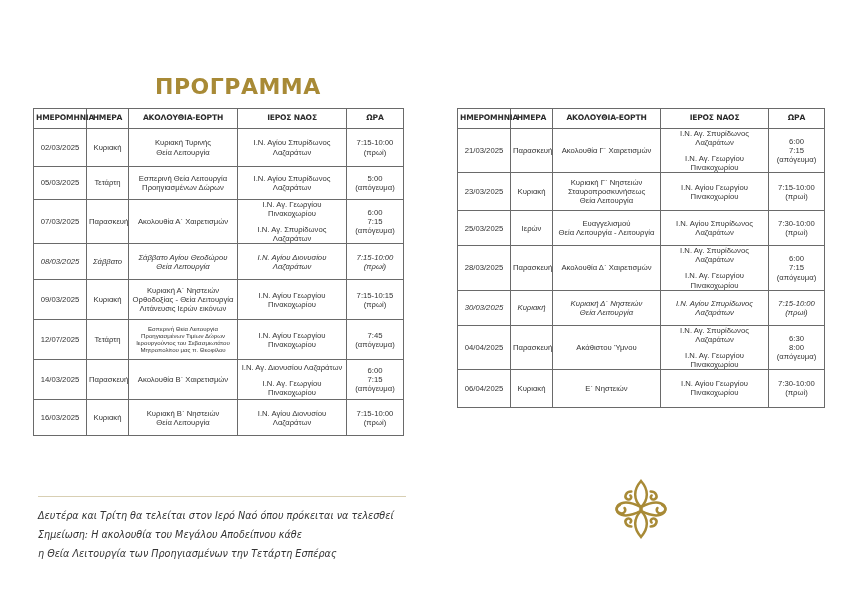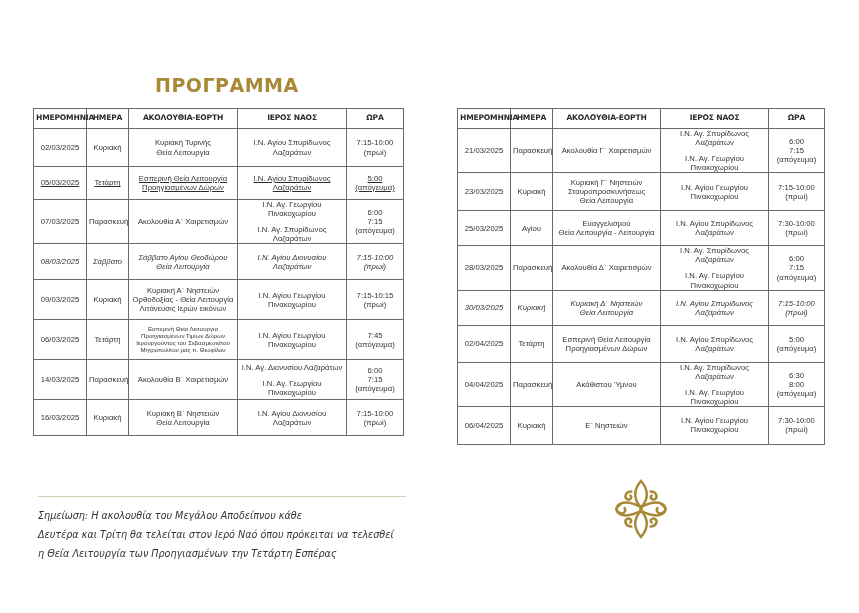--- a/index.html
+++ b/index.html
@@ -1,19 +1,19 @@
 <!DOCTYPE html>
 <html><head>
 <meta charset="utf-8">
 <style>
   html, body { margin:0; padding:0; }
   body { width:859px; height:613px; background:#ffffff; position:relative; overflow:hidden;
          font-family:"Liberation Sans", sans-serif; color:#2b2b2b; }
   .title { position:absolute; left:155px; top:74px; width:130px; text-align:center;
-           font-family:"DejaVu Sans", sans-serif; font-weight:bold; font-size:19px;
+           font-family:"DejaVu Sans", sans-serif; font-weight:bold; font-size:22px;
            letter-spacing:0.5px; color:#a88a36; }
   table.sched { position:absolute; border-collapse:collapse; border:1.5px solid #555; table-layout:fixed; }
   table.sched th, table.sched td { border:1px solid #6a6a6a; text-align:center; vertical-align:middle;
            font-family:"Liberation Sans", sans-serif; padding:0 2px; line-height:1.18; }
   table.sched th { font-family:"DejaVu Sans", sans-serif; font-weight:bold; font-size:7.6px; height:19px;
            transform-origin:center; letter-spacing:-0.2px; }
   table.sched td { font-size:7.7px; color:#333; }
   td.date { font-size:7.4px; }
   td .line { display:block; }
   td .gap { display:block; height:7px; }
@@ -57,21 +57,21 @@
         </td>
         <td>
           <span class="line">Ι.Ν. Αγίου Σπυρίδωνος</span>
           <span class="line">Λαζαράτων</span>
         </td>
         <td>
           <span class="line">7:15-10:00</span>
           <span class="line">(πρωί)</span>
         </td>
       </tr>
-      <tr style="height: 33px; text-decoration: underline;">
+      <tr style="height: 33px;">
         <td class="date">05/03/2025</td>
         <td>Τετάρτη</td>
         <td>
           <span class="line">Εσπερινή Θεία Λειτουργία</span>
           <span class="line">Προηγιασμένων Δώρων</span>
         </td>
         <td>
           <span class="line">Ι.Ν. Αγίου Σπυρίδωνος</span>
           <span class="line">Λαζαράτων</span>
         </td>
@@ -124,21 +124,21 @@
         <td>
           <span class="line">Ι.Ν. Αγίου Γεωργίου</span>
           <span class="line">Πινακοχωρίου</span>
         </td>
         <td>
           <span class="line">7:15-10:15</span>
           <span class="line">(πρωί)</span>
         </td>
       </tr>
       <tr style="height: 40px;">
-        <td class="date">06/03/2025</td>
+        <td class="date">12/07/2025</td>
         <td>Τετάρτη</td>
         <td class="small">
           <span class="line">Εσπερινή Θεία Λειτουργία</span>
           <span class="line">Προηγιασμένων Τιμίων Δώρων</span>
           <span class="line">Ιερουργούντος του Σεβασμιωτάτου</span>
           <span class="line">Μητροπολίτου μας π. Θεοφίλου</span>
         </td>
         <td>
           <span class="line">Ι.Ν. Αγίου Γεωργίου</span>
           <span class="line">Πινακοχωρίου</span>
@@ -231,21 +231,21 @@
           <span class="line">Ι.Ν. Αγίου Γεωργίου</span>
           <span class="line">Πινακοχωρίου</span>
         </td>
         <td>
           <span class="line">7:15-10:00</span>
           <span class="line">(πρωί)</span>
         </td>
       </tr>
       <tr style="height: 35px;">
         <td class="date">25/03/2025</td>
-        <td>Αγίου</td>
+        <td>Ιερών</td>
         <td>
           <span class="line">Ευαγγελισμού</span>
           <span class="line">Θεία Λειτουργία - Λειτουργία</span>
         </td>
         <td>
           <span class="line">Ι.Ν. Αγίου Σπυρίδωνος</span>
           <span class="line">Λαζαράτων</span>
         </td>
         <td>
           <span class="line">7:30-10:00</span>
@@ -278,36 +278,20 @@
         </td>
         <td>
           <span class="line">Ι.Ν. Αγίου Σπυρίδωνος</span>
           <span class="line">Λαζαράτων</span>
         </td>
         <td>
           <span class="line">7:15-10:00</span>
           <span class="line">(πρωί)</span>
         </td>
       </tr>
-      <tr style="height: 37px;">
-        <td class="date">02/04/2025</td>
-        <td>Τετάρτη</td>
-        <td>
-          <span class="line">Εσπερινή Θεία Λειτουργία</span>
-          <span class="line">Προηγιασμένων Δώρων</span>
-        </td>
-        <td>
-          <span class="line">Ι.Ν. Αγίου Σπυρίδωνος</span>
-          <span class="line">Λαζαράτων</span>
-        </td>
-        <td>
-          <span class="line">5:00</span>
-          <span class="line">(απόγευμα)</span>
-        </td>
-      </tr>
       <tr style="height: 40px;">
         <td class="date">04/04/2025</td>
         <td>Παρασκευή</td>
         <td>
           <span class="line">Ακάθιστου Ύμνου</span>
         </td>
         <td>
           <span class="line">Ι.Ν. Αγ. Σπυρίδωνος Λαζαράτων</span>
           <span class="gap"></span>
           <span class="line">Ι.Ν. Αγ. Γεωργίου Πινακοχωρίου</span>
@@ -332,22 +316,22 @@
           <span class="line">7:30-10:00</span>
           <span class="line">(πρωί)</span>
         </td>
       </tr>
     </tbody>
 </table>
 
 <div class="divider"></div>
 
 <div class="note">
+  <div>Δευτέρα και Τρίτη θα τελείται στον Ιερό Ναό όπου πρόκειται να τελεσθεί</div>
   <div>Σημείωση: Η ακολουθία του Μεγάλου Αποδείπνου κάθε</div>
-  <div>Δευτέρα και Τρίτη θα τελείται στον Ιερό Ναό όπου πρόκειται να τελεσθεί</div>
   <div>η Θεία Λειτουργία των Προηγιασμένων την Τετάρτη Εσπέρας</div>
 </div>
 
 <div class="ornament">
   <svg viewBox="0 0 60 64" width="58" height="62" fill="none" stroke="#a88a36" stroke-width="2.6" stroke-linecap="round">
     <path d="M30 3 C22 12 22 22 30 30 C38 22 38 12 30 3 Z"></path>
     <path d="M30 61 C22 52 22 42 30 34 C38 42 38 52 30 61 Z"></path>
     <path d="M30 30 C24 27 16 24 10 26 C4 28 3 34 8 36 C12 38 15 34 13 31"></path>
     <path d="M30 30 C36 27 44 24 50 26 C56 28 57 34 52 36 C48 38 45 34 47 31"></path>
     <path d="M30 34 C24 37 16 40 10 38 C4 36 3 30 8 28"></path>

